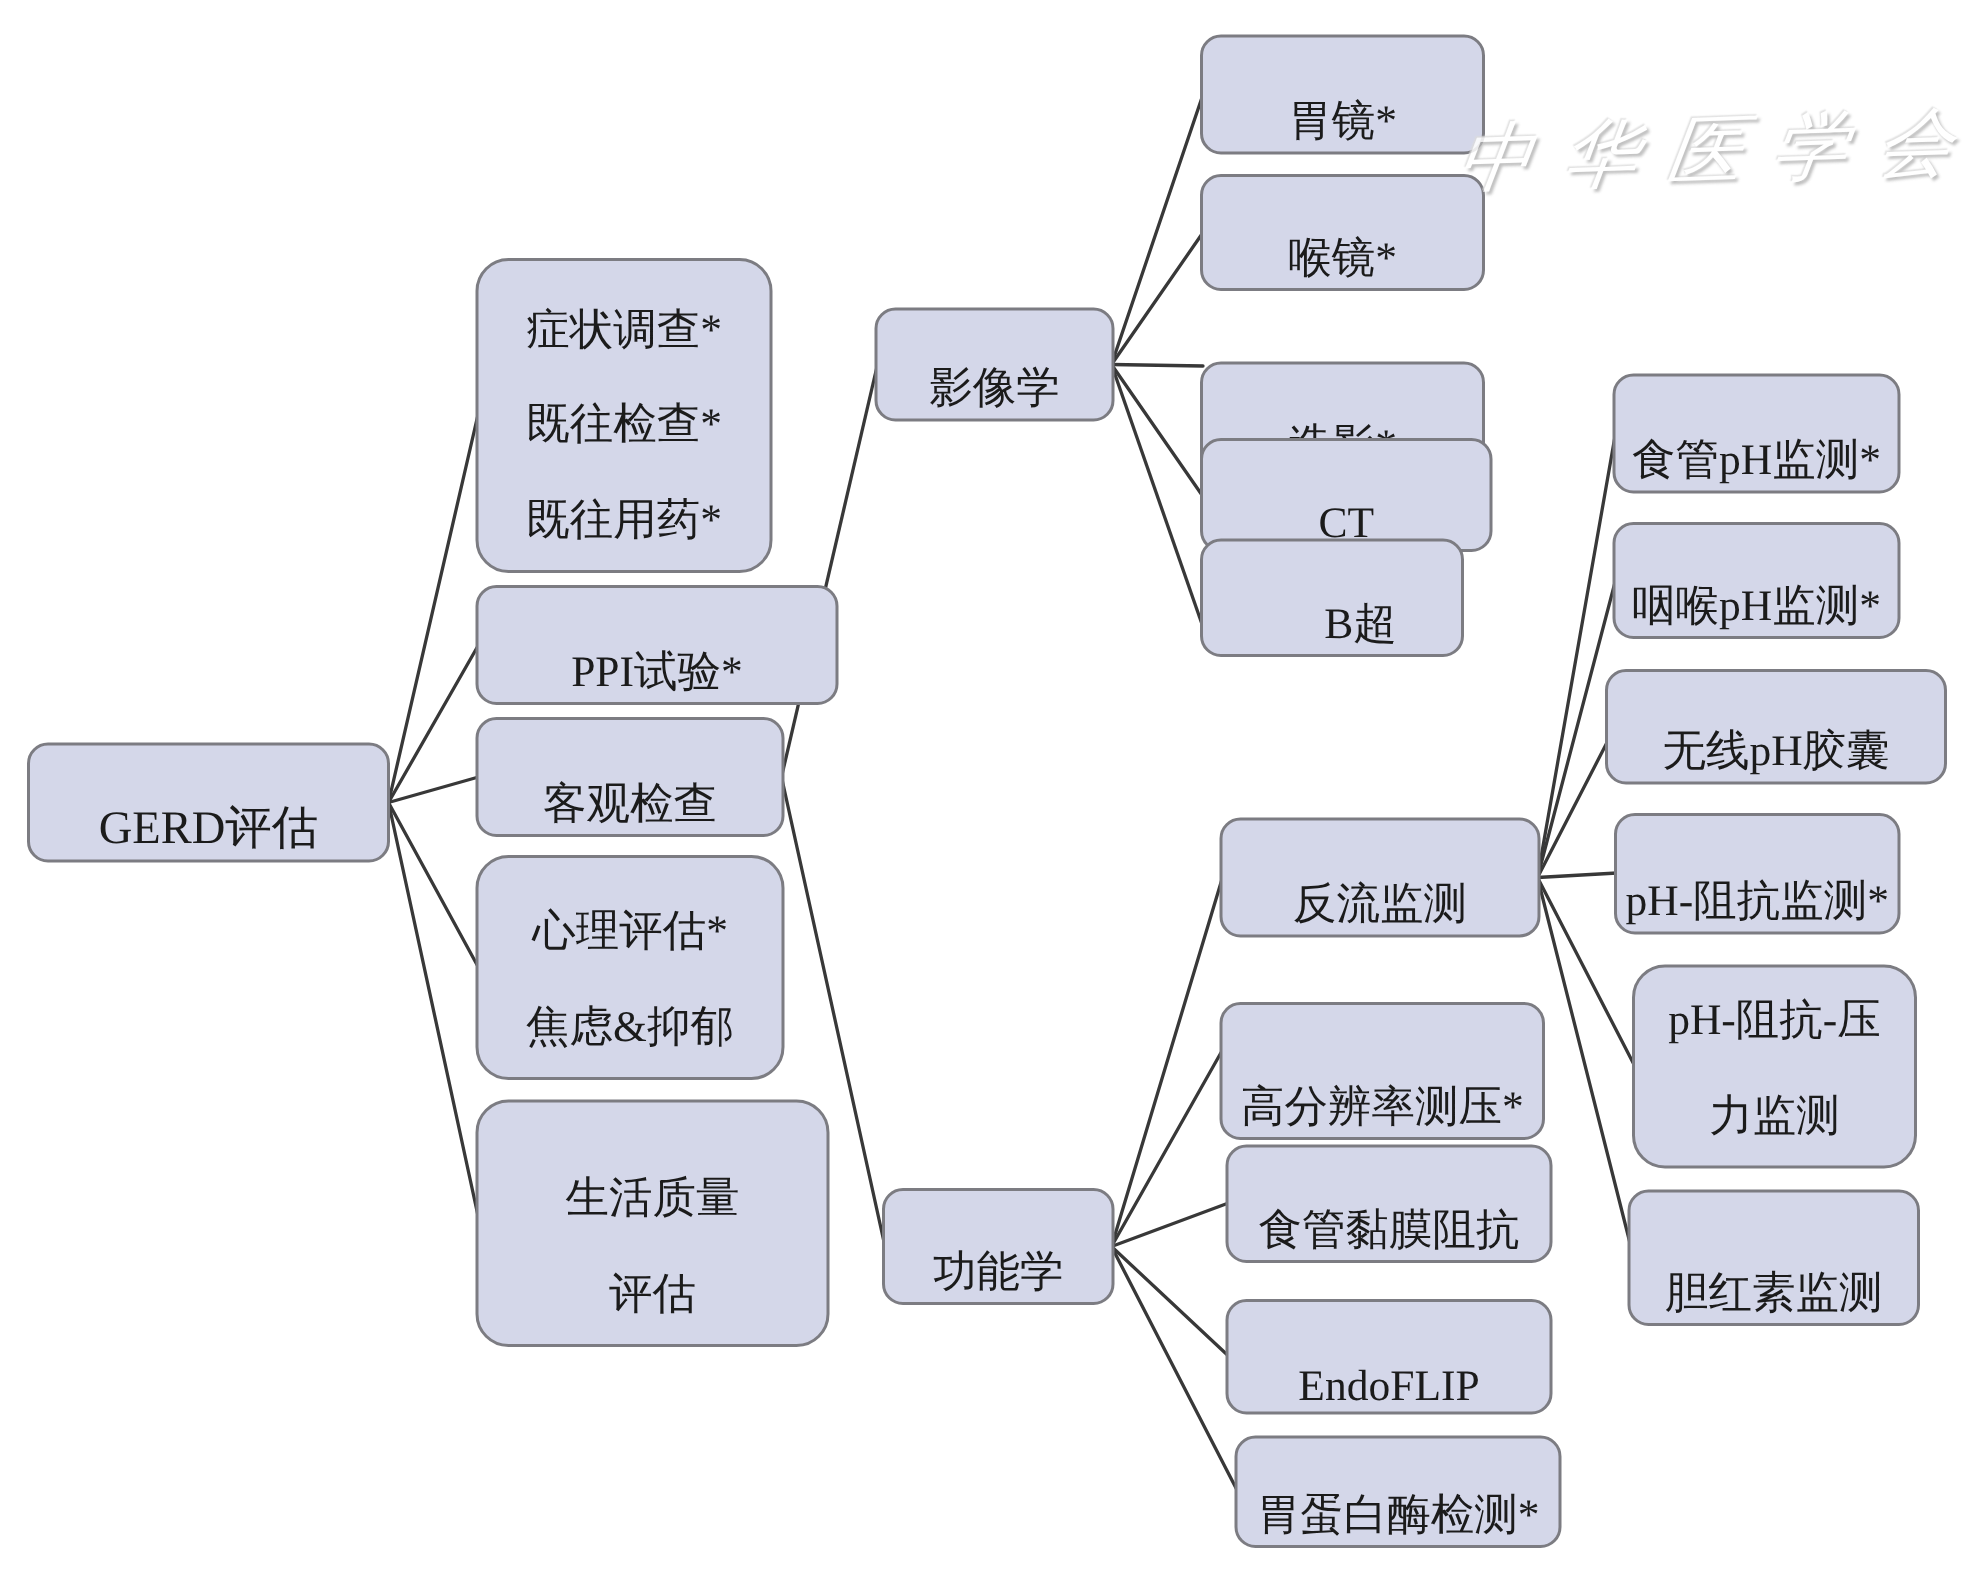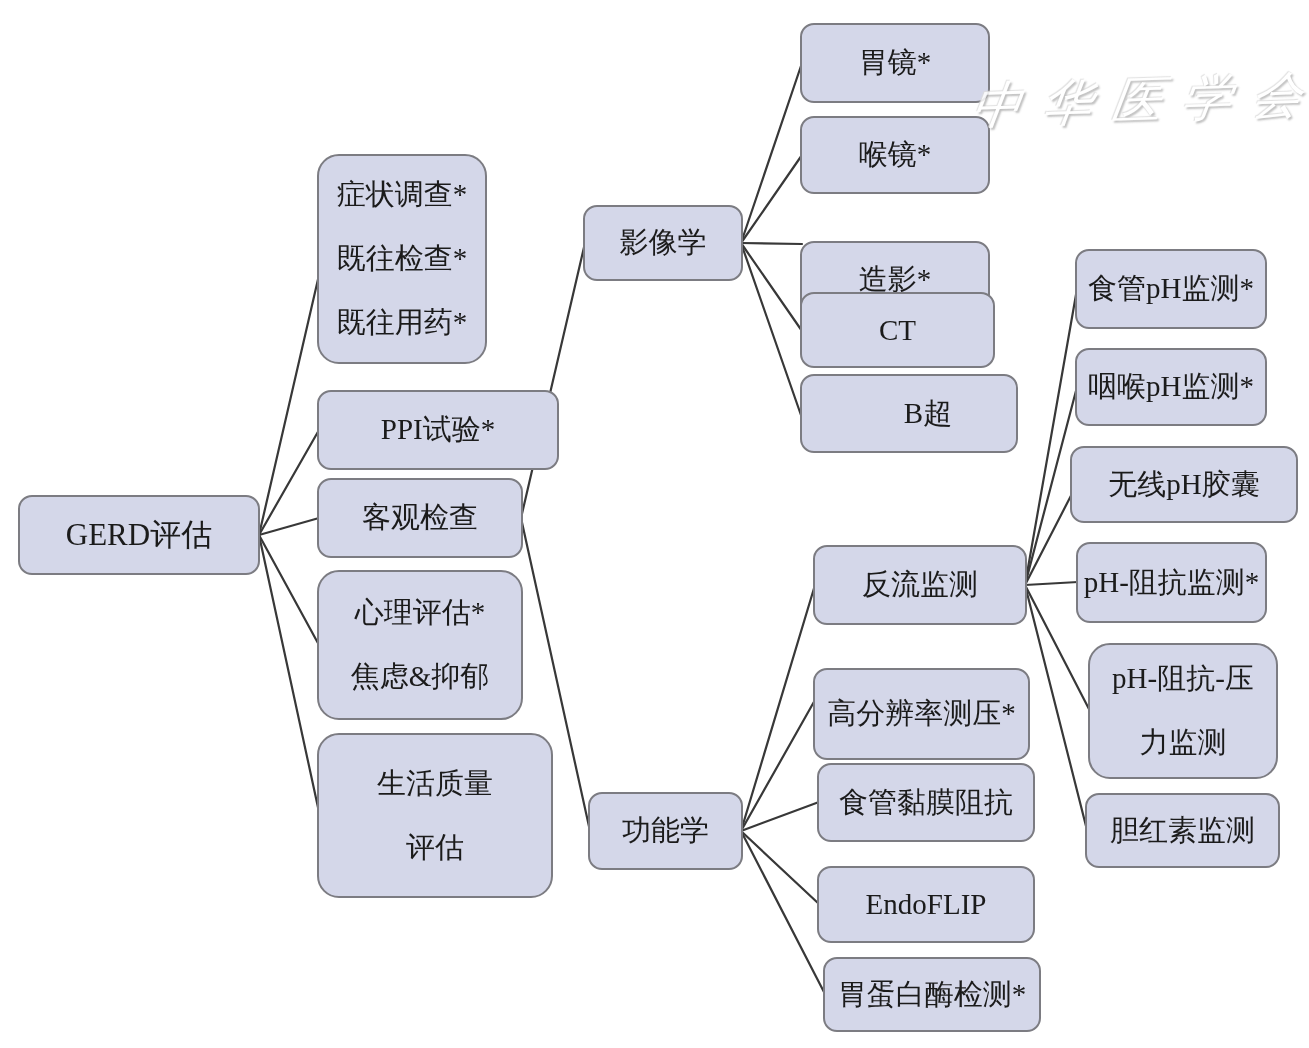--- a/index.html
+++ b/index.html
@@ -16,21 +16,21 @@
   }
   .node{
     position:absolute;
     box-sizing:border-box;
     background:#d4d7e9;
     border:2px solid #7c7c82;
     border-radius:14px;
     display:flex;
     flex-direction:column;
     align-items:center;
-    justify-content:center;
+    justify-content:flex-end;
     font-size:29px;
     color:#1b1b1b;
     text-align:center;
     z-index:1;
     line-height:normal;
   }
   .node.big{border-radius:22px;}
   .node.multi{line-height:2.2;}
   .node span{display:block;white-space:nowrap;}
   .root{font-size:31px;}
@@ -85,21 +85,21 @@
       <line x1="1025" y1="585" x2="1078" y2="582"></line>
       <line x1="1025" y1="585" x2="1090" y2="711"></line>
       <line x1="1025" y1="585" x2="1087" y2="830"></line>
     </g>
   </svg>
 
   <div class="node root" style="left:18px;top:495px;width:242px;height:80px;">
     <span>GERD评估</span>
   </div>
 
-  <div class="node big multi" style="left:317px;top:154px;width:170px;height:210px;">
+  <div class="node big multi" style="left:317px;top:172px;width:198px;height:210px;">
     <span>症状调查*</span>
     <span>既往检查*</span>
     <span>既往用药*</span>
   </div>
 
   <div class="node" style="left:317px;top:390px;width:242px;height:80px;">
     <span>PPI试验*</span>
   </div>
 
   <div class="node" style="left:317px;top:478px;width:206px;height:80px;">
@@ -133,21 +133,21 @@
   </div>
 
   <div class="node" style="left:800px;top:205px;width:190px;height:78px;margin-top:36px;">
     <span>造影*</span>
   </div>
 
   <div class="node" style="left:800px;top:292px;width:195px;height:76px;">
     <span>CT</span>
   </div>
 
-  <div class="node" style="left:800px;top:374px;width:218px;height:79px;padding-left:38px;">
+  <div class="node" style="left:800px;top:359px;width:176px;height:79px;padding-left:38px;">
     <span>B超</span>
   </div>
 
   <div class="node" style="left:813px;top:545px;width:214px;height:80px;">
     <span>反流监测</span>
   </div>
 
   <div class="node" style="left:813px;top:668px;width:217px;height:92px;">
     <span>高分辨率测压*</span>
   </div>
@@ -178,21 +178,21 @@
 
   <div class="node" style="left:1076px;top:542px;width:191px;height:81px;">
     <span>pH-阻抗监测*</span>
   </div>
 
   <div class="node big multi" style="left:1088px;top:643px;width:190px;height:136px;">
     <span>pH-阻抗-压</span>
     <span>力监测</span>
   </div>
 
-  <div class="node" style="left:1085px;top:793px;width:195px;height:75px;">
+  <div class="node" style="left:1085px;top:793px;width:195px;height:91px;">
     <span>胆红素监测</span>
   </div>
 
   <div class="watermark">
     <svg width="62" height="62" viewBox="0 0 62 62">
       <g fill="none" stroke="#c6c6c6" stroke-width="2">
         <path d="M31 3 a9 9 0 0 1 13 3 a9 9 0 0 1 11 8 a9 9 0 0 1 4 12 a9 9 0 0 1 -2 13 a9 9 0 0 1 -8 10 a9 9 0 0 1 -12 5 a9 9 0 0 1 -13 -1 a9 9 0 0 1 -12 -6 a9 9 0 0 1 -6 -11 a9 9 0 0 1 0 -13 a9 9 0 0 1 6 -11 a9 9 0 0 1 10 -7 a9 9 0 0 1 9 -2 z"></path>
         <circle cx="31" cy="31" r="17"></circle>
         <path d="M31 18 c6 3 6 8 0 11 c-6 3 -6 8 0 11 m-5 -20 c-3 4 -3 14 2 18" stroke-width="1.6"></path>
       </g>

